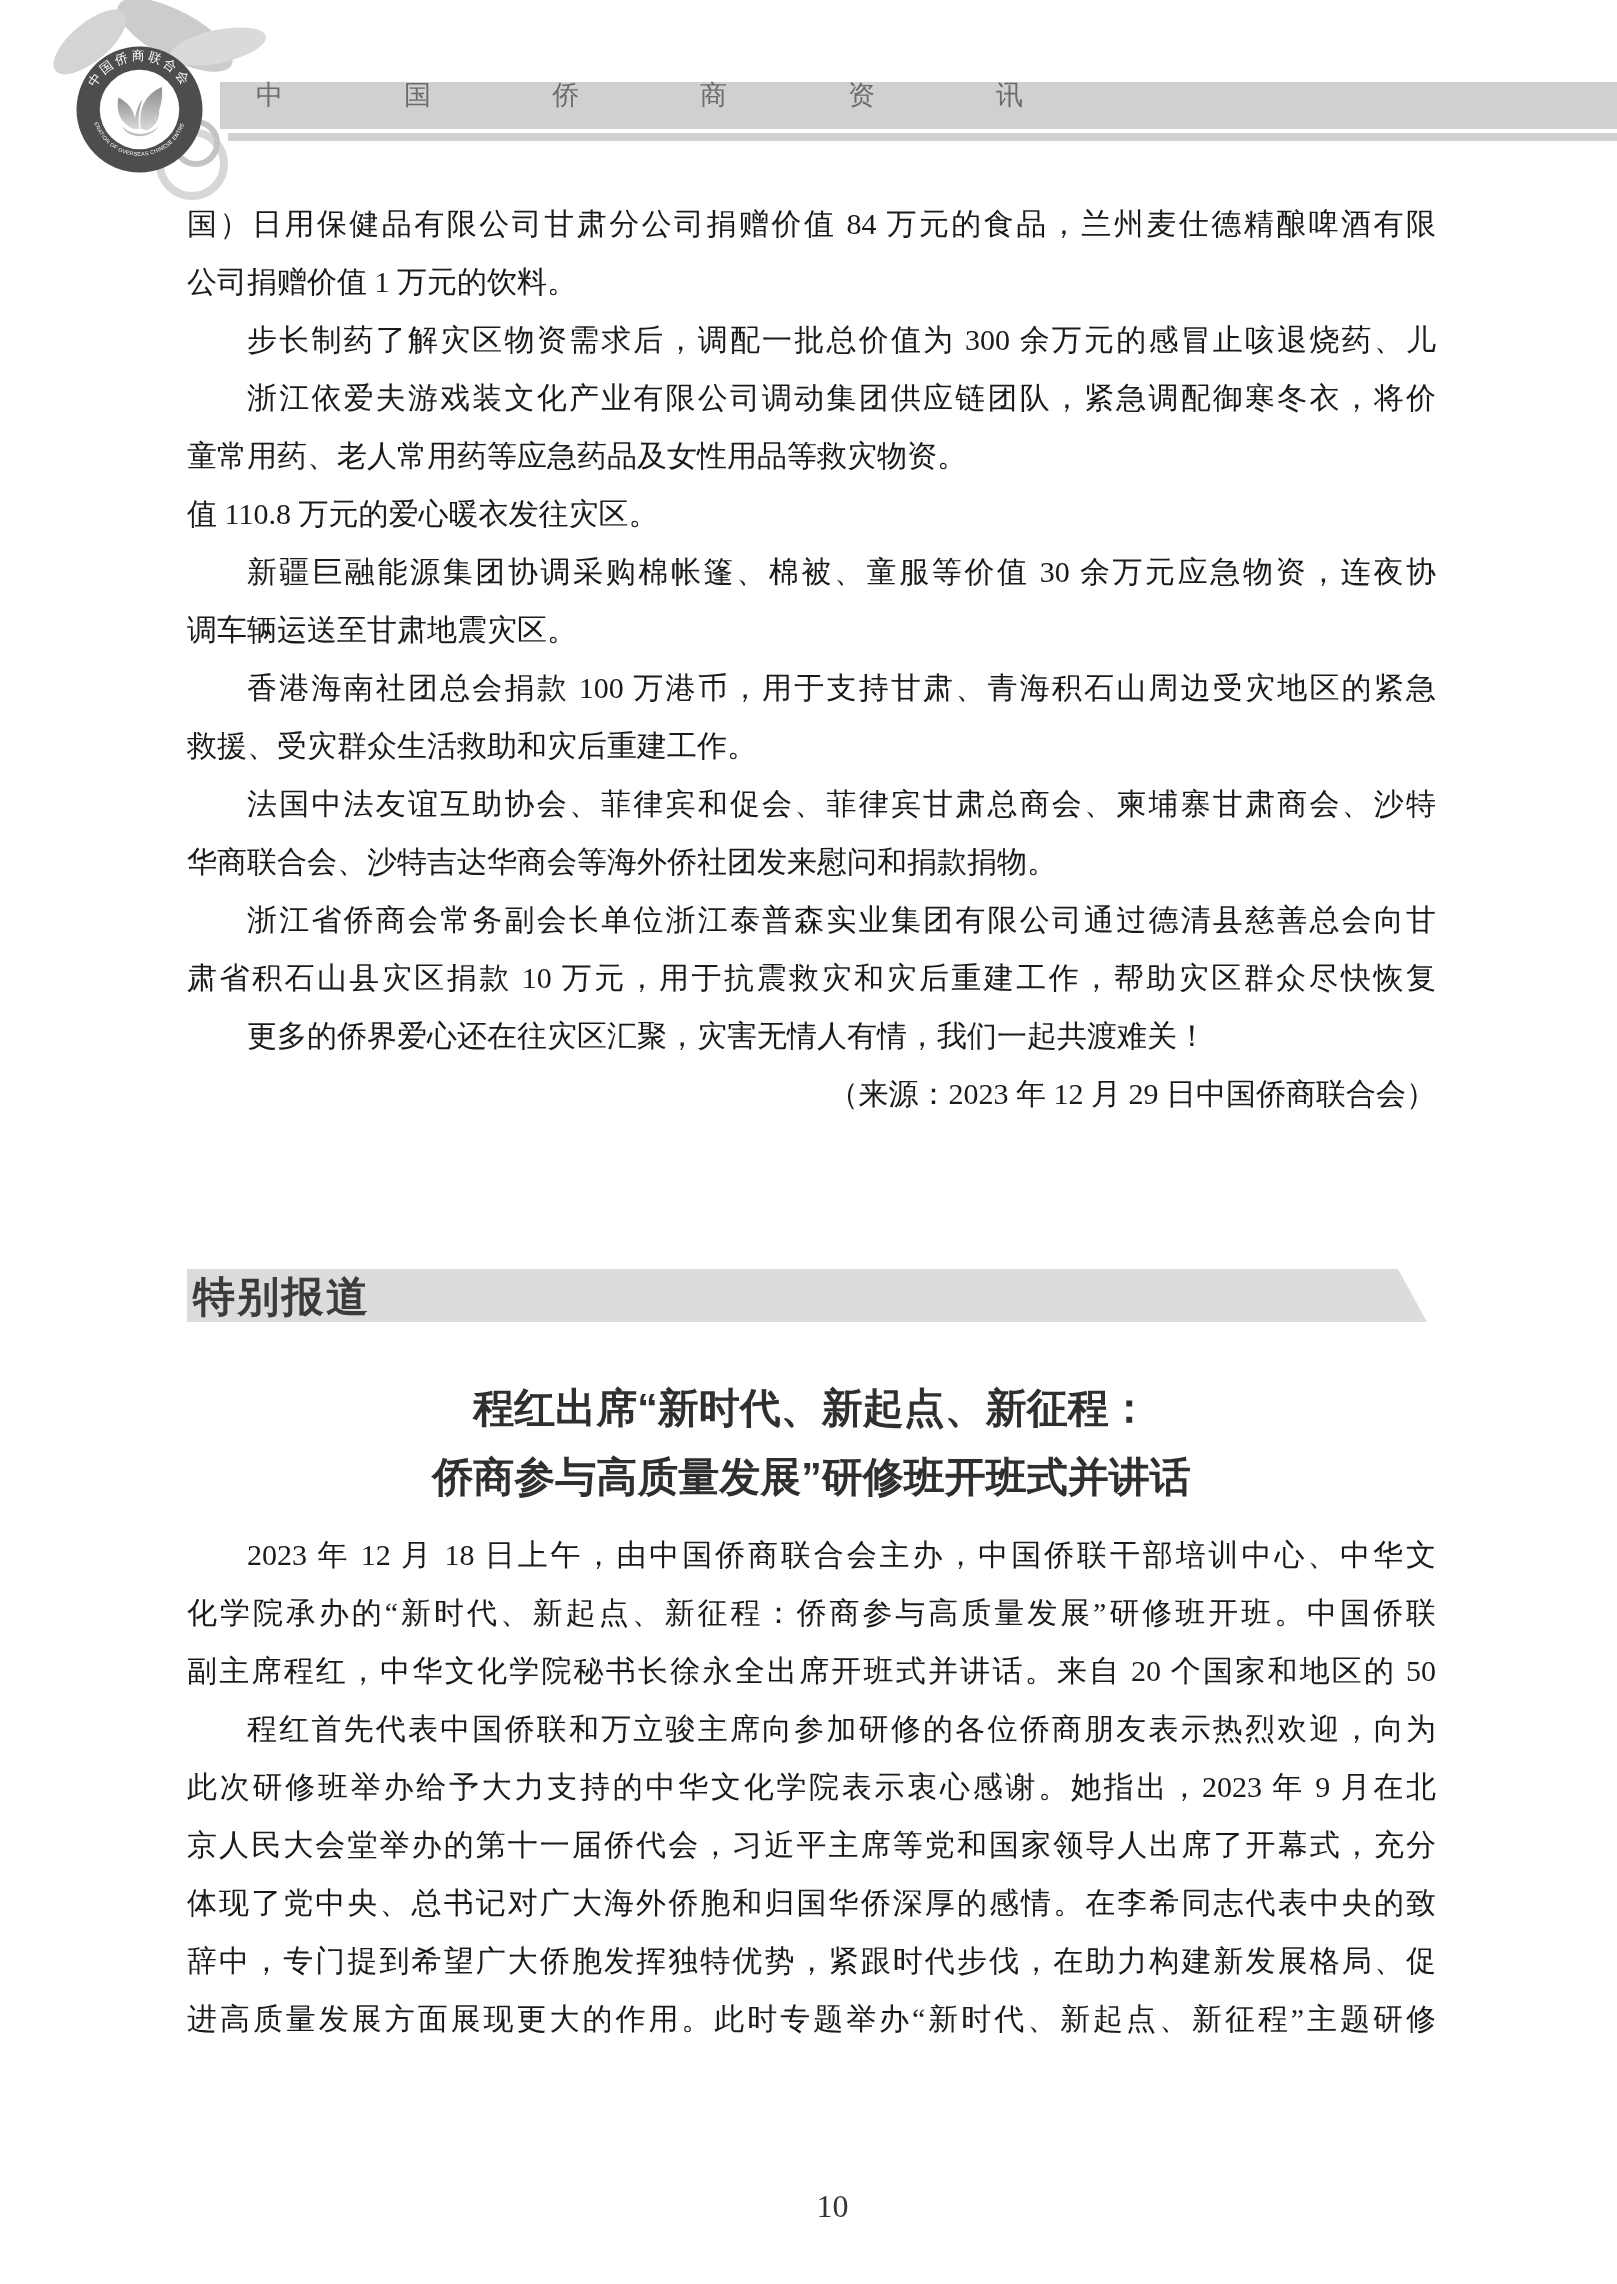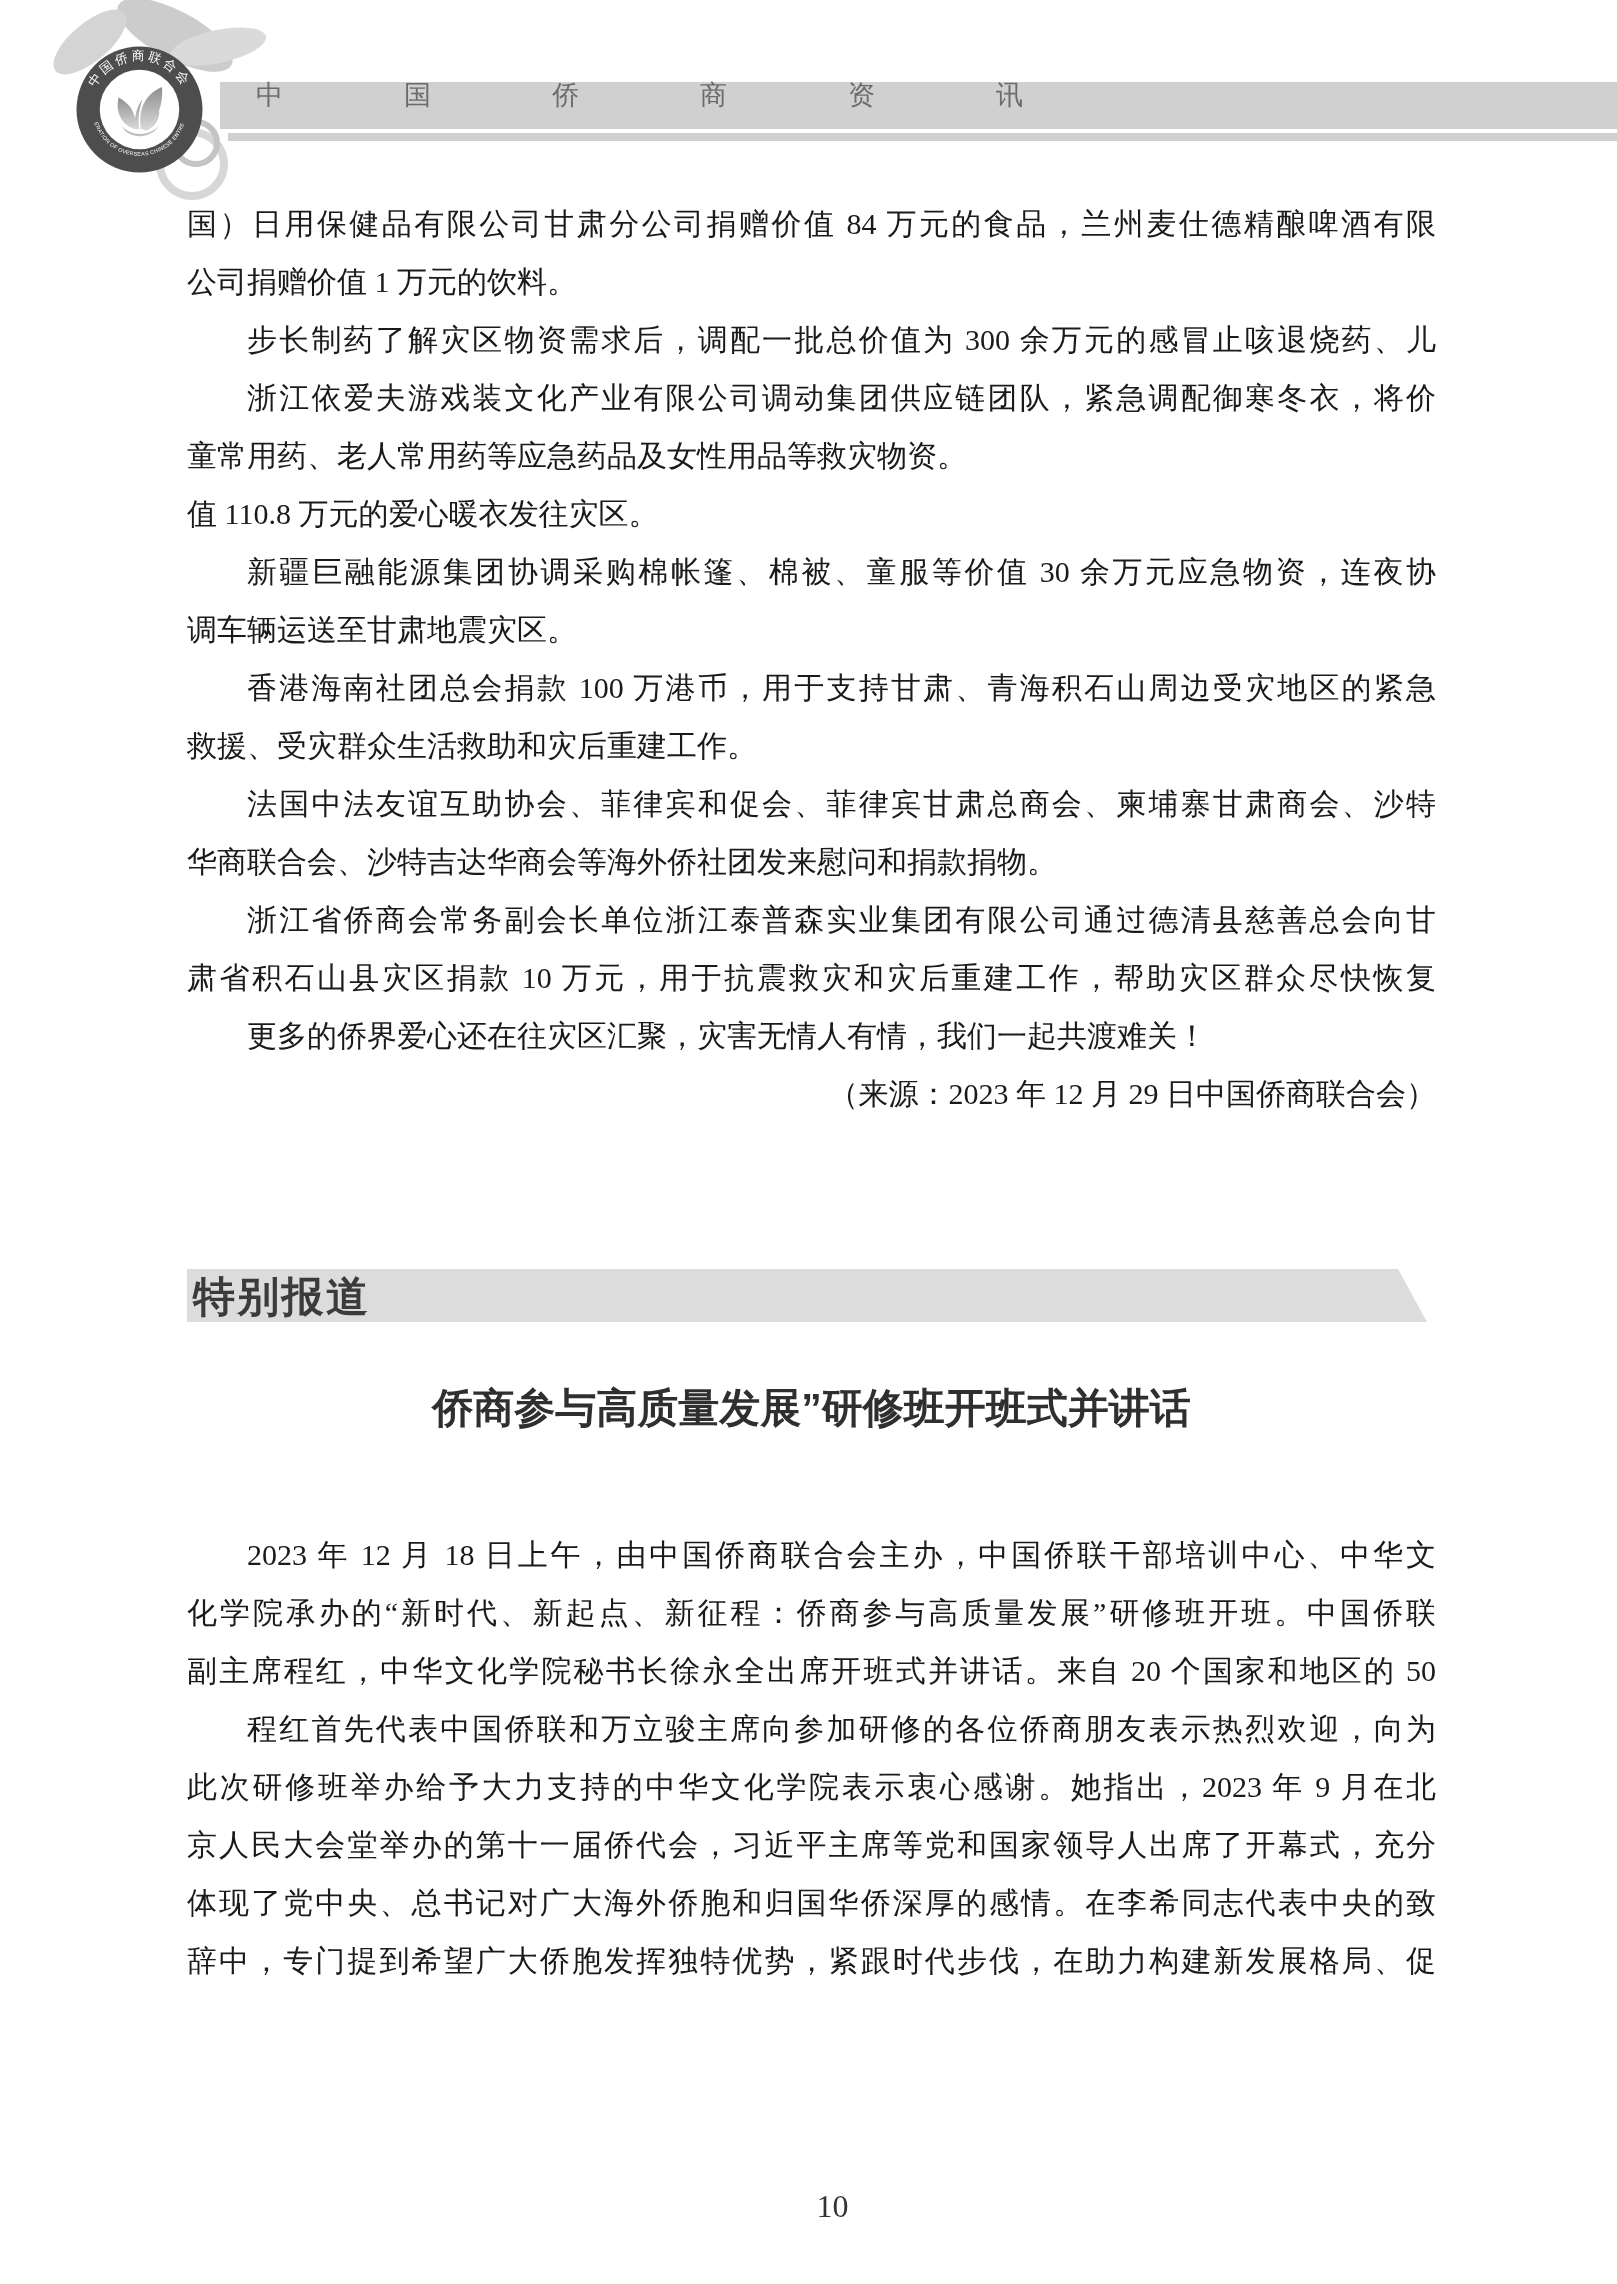--- a/index.html
+++ b/index.html
@@ -111,30 +111,32 @@
       <div class="line justify">肃省积石山县灾区捐款 10 万元，用于抗震救灾和灾后重建工作，帮助灾区群众尽快恢复</div>
       <div class="line indent">更多的侨界爱心还在往灾区汇聚，灾害无情人有情，我们一起共渡难关！</div>
       <div class="line right">（来源：2023 年 12 月 29 日中国侨商联合会）</div>
     </div>
 
   <div class="section-banner">
     <div class="label">特别报道</div>
   </div>
 
   <div class="title-block">
+    <div class="tline">程红出席“新时代、新起点、新征程：</div>
     <div class="tline">侨商参与高质量发展”研修班开班式并讲话</div>
   </div>
 
   <div class="bodycol" id="article2">
       <div class="line indent justify">2023 年 12 月 18 日上午，由中国侨商联合会主办，中国侨联干部培训中心、中华文</div>
       <div class="line justify">化学院承办的“新时代、新起点、新征程：侨商参与高质量发展”研修班开班。中国侨联</div>
       <div class="line justify">副主席程红，中华文化学院秘书长徐永全出席开班式并讲话。来自 20 个国家和地区的 50</div>
       <div class="line indent justify">程红首先代表中国侨联和万立骏主席向参加研修的各位侨商朋友表示热烈欢迎，向为</div>
       <div class="line justify">此次研修班举办给予大力支持的中华文化学院表示衷心感谢。她指出，2023 年 9 月在北</div>
       <div class="line justify">京人民大会堂举办的第十一届侨代会，习近平主席等党和国家领导人出席了开幕式，充分</div>
       <div class="line justify">体现了党中央、总书记对广大海外侨胞和归国华侨深厚的感情。在李希同志代表中央的致</div>
       <div class="line justify">辞中，专门提到希望广大侨胞发挥独特优势，紧跟时代步伐，在助力构建新发展格局、促</div>
+      <div class="line justify">进高质量发展方面展现更大的作用。此时专题举办“新时代、新起点、新征程”主题研修</div>
     </div>
 
   <div class="page-number">10</div>
 
 </div>
 
 
 </body></html>

